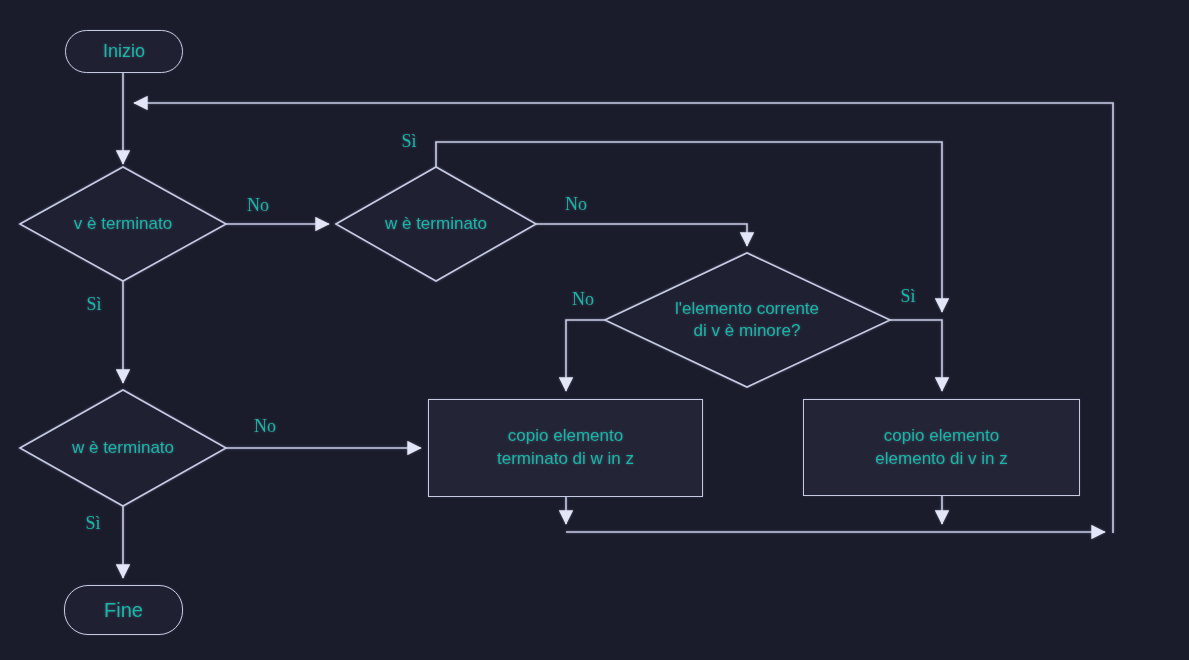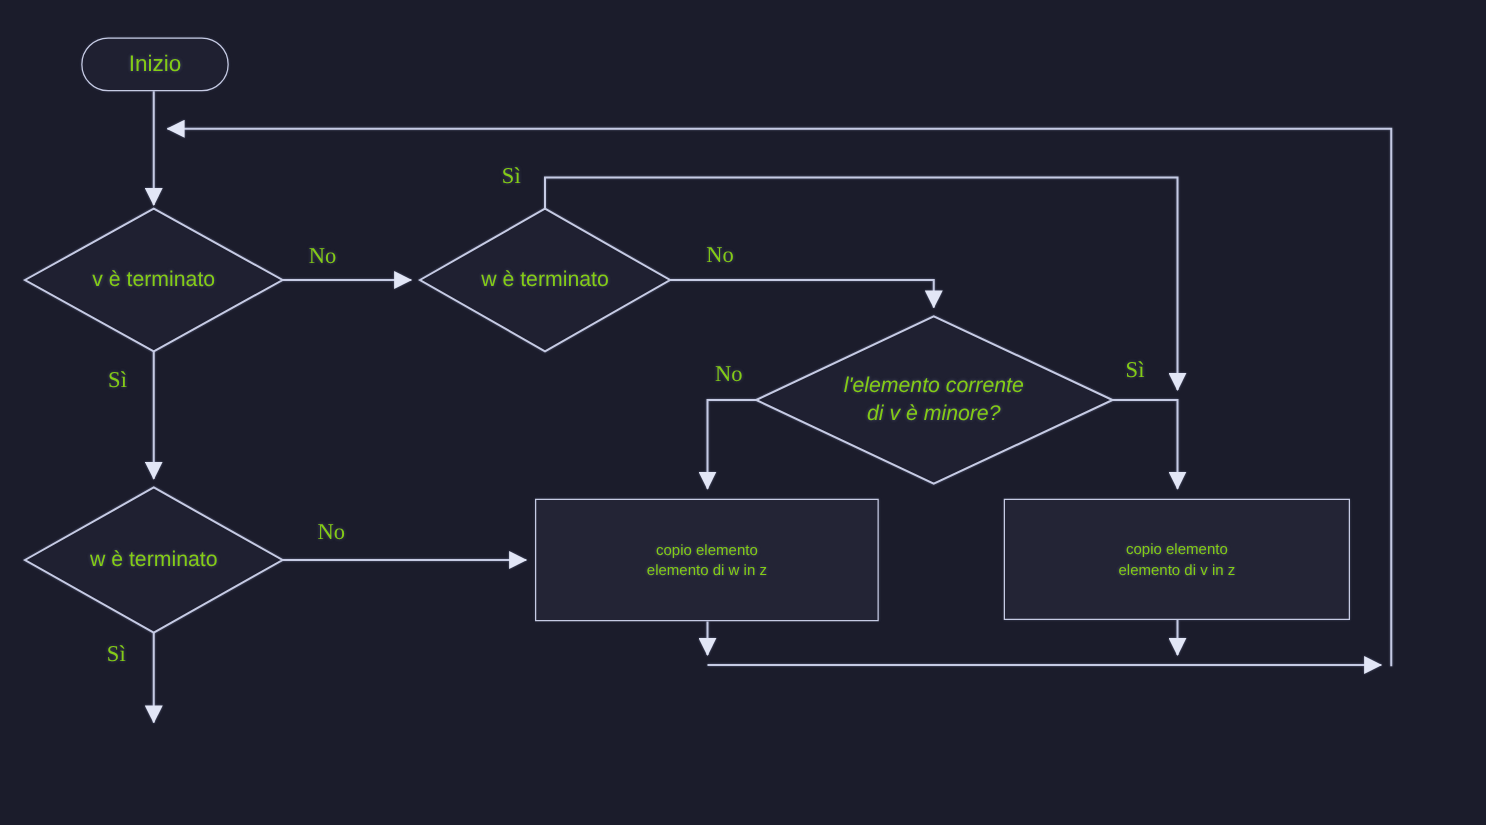--- a/index.html
+++ b/index.html
@@ -7,39 +7,39 @@
     padding: 0;
     background: #14151f;
   }
   #stage {
     position: relative;
     width: 1189px;
     height: 660px;
     background: #1b1c2b;
     overflow: hidden;
     font-family: "Liberation Sans", sans-serif;
-    color: #84cc16;
+    color: #14b8a6;
   }
   #wires {
     position: absolute;
     left: 0;
     top: 0;
     filter: drop-shadow(0 0 1px rgba(170,180,225,0.45));
   }
   .node {
     position: absolute;
     display: flex;
     flex-direction: column;
     align-items: center;
     justify-content: center;
     box-sizing: border-box;
     border: 1.6px solid #c6cbe4;
     text-align: center;
     line-height: 1.35;
-    font-size: 12px;
+    font-size: 17px;
     text-shadow: 0 0 3px rgba(170,180,230,0.35);
     box-shadow: 0 0 2px rgba(160,170,220,0.25);
   }
   .terminal {
     border-radius: 24px;
     background: #1f2031;
     font-size: 18px;
   }
   .process {
     background: #232435;
@@ -112,34 +112,37 @@
       <path d="M566,532 L1105,532" marker-end="url(#arr)"></path>
     </g>
   </svg>
 
   <div class="node terminal" style="left:65px; top:30px; width:118px; height:43px;">
     <span>Inizio</span>
   </div>
 
   <div class="node process" style="left:428px; top:399px; width:275px; height:98px;">
     <div>copio elemento</div>
-    <div>elemento di w in z</div>
+    <div>terminato di w in z</div>
   </div>
 
   <div class="node process" style="left:803px; top:399px; width:277px; height:97px;">
     <div>copio elemento</div>
     <div>elemento di v in z</div>
   </div>
 
+  <div class="node terminal" style="left:64px; top:585px; width:119px; height:50px; font-size:20px;">
+    <span>Fine</span>
+  </div>
 
   <div class="diamond-label" style="left:123px; top:224px; width:190px;">v è terminato</div>
 
   <div class="diamond-label" style="left:436px; top:224px; width:190px;">w è terminato</div>
 
-  <div class="diamond-label" style="left:747px; top:320px; width:260px;font-style:italic;">
+  <div class="diamond-label" style="left:747px; top:320px; width:260px;">
     <div>l'elemento corrente</div>
     <div>di v è minore?</div>
   </div>
 
   <div class="diamond-label" style="left:123px; top:448px; width:190px;">w è terminato</div>
 
   <span class="edge-label" style="left:258px; top:205px;">No</span>
   <span class="edge-label" style="left:409px; top:141px;">Sì</span>
   <span class="edge-label" style="left:576px; top:204px;">No</span>
   <span class="edge-label" style="left:583px; top:299px;">No</span>

